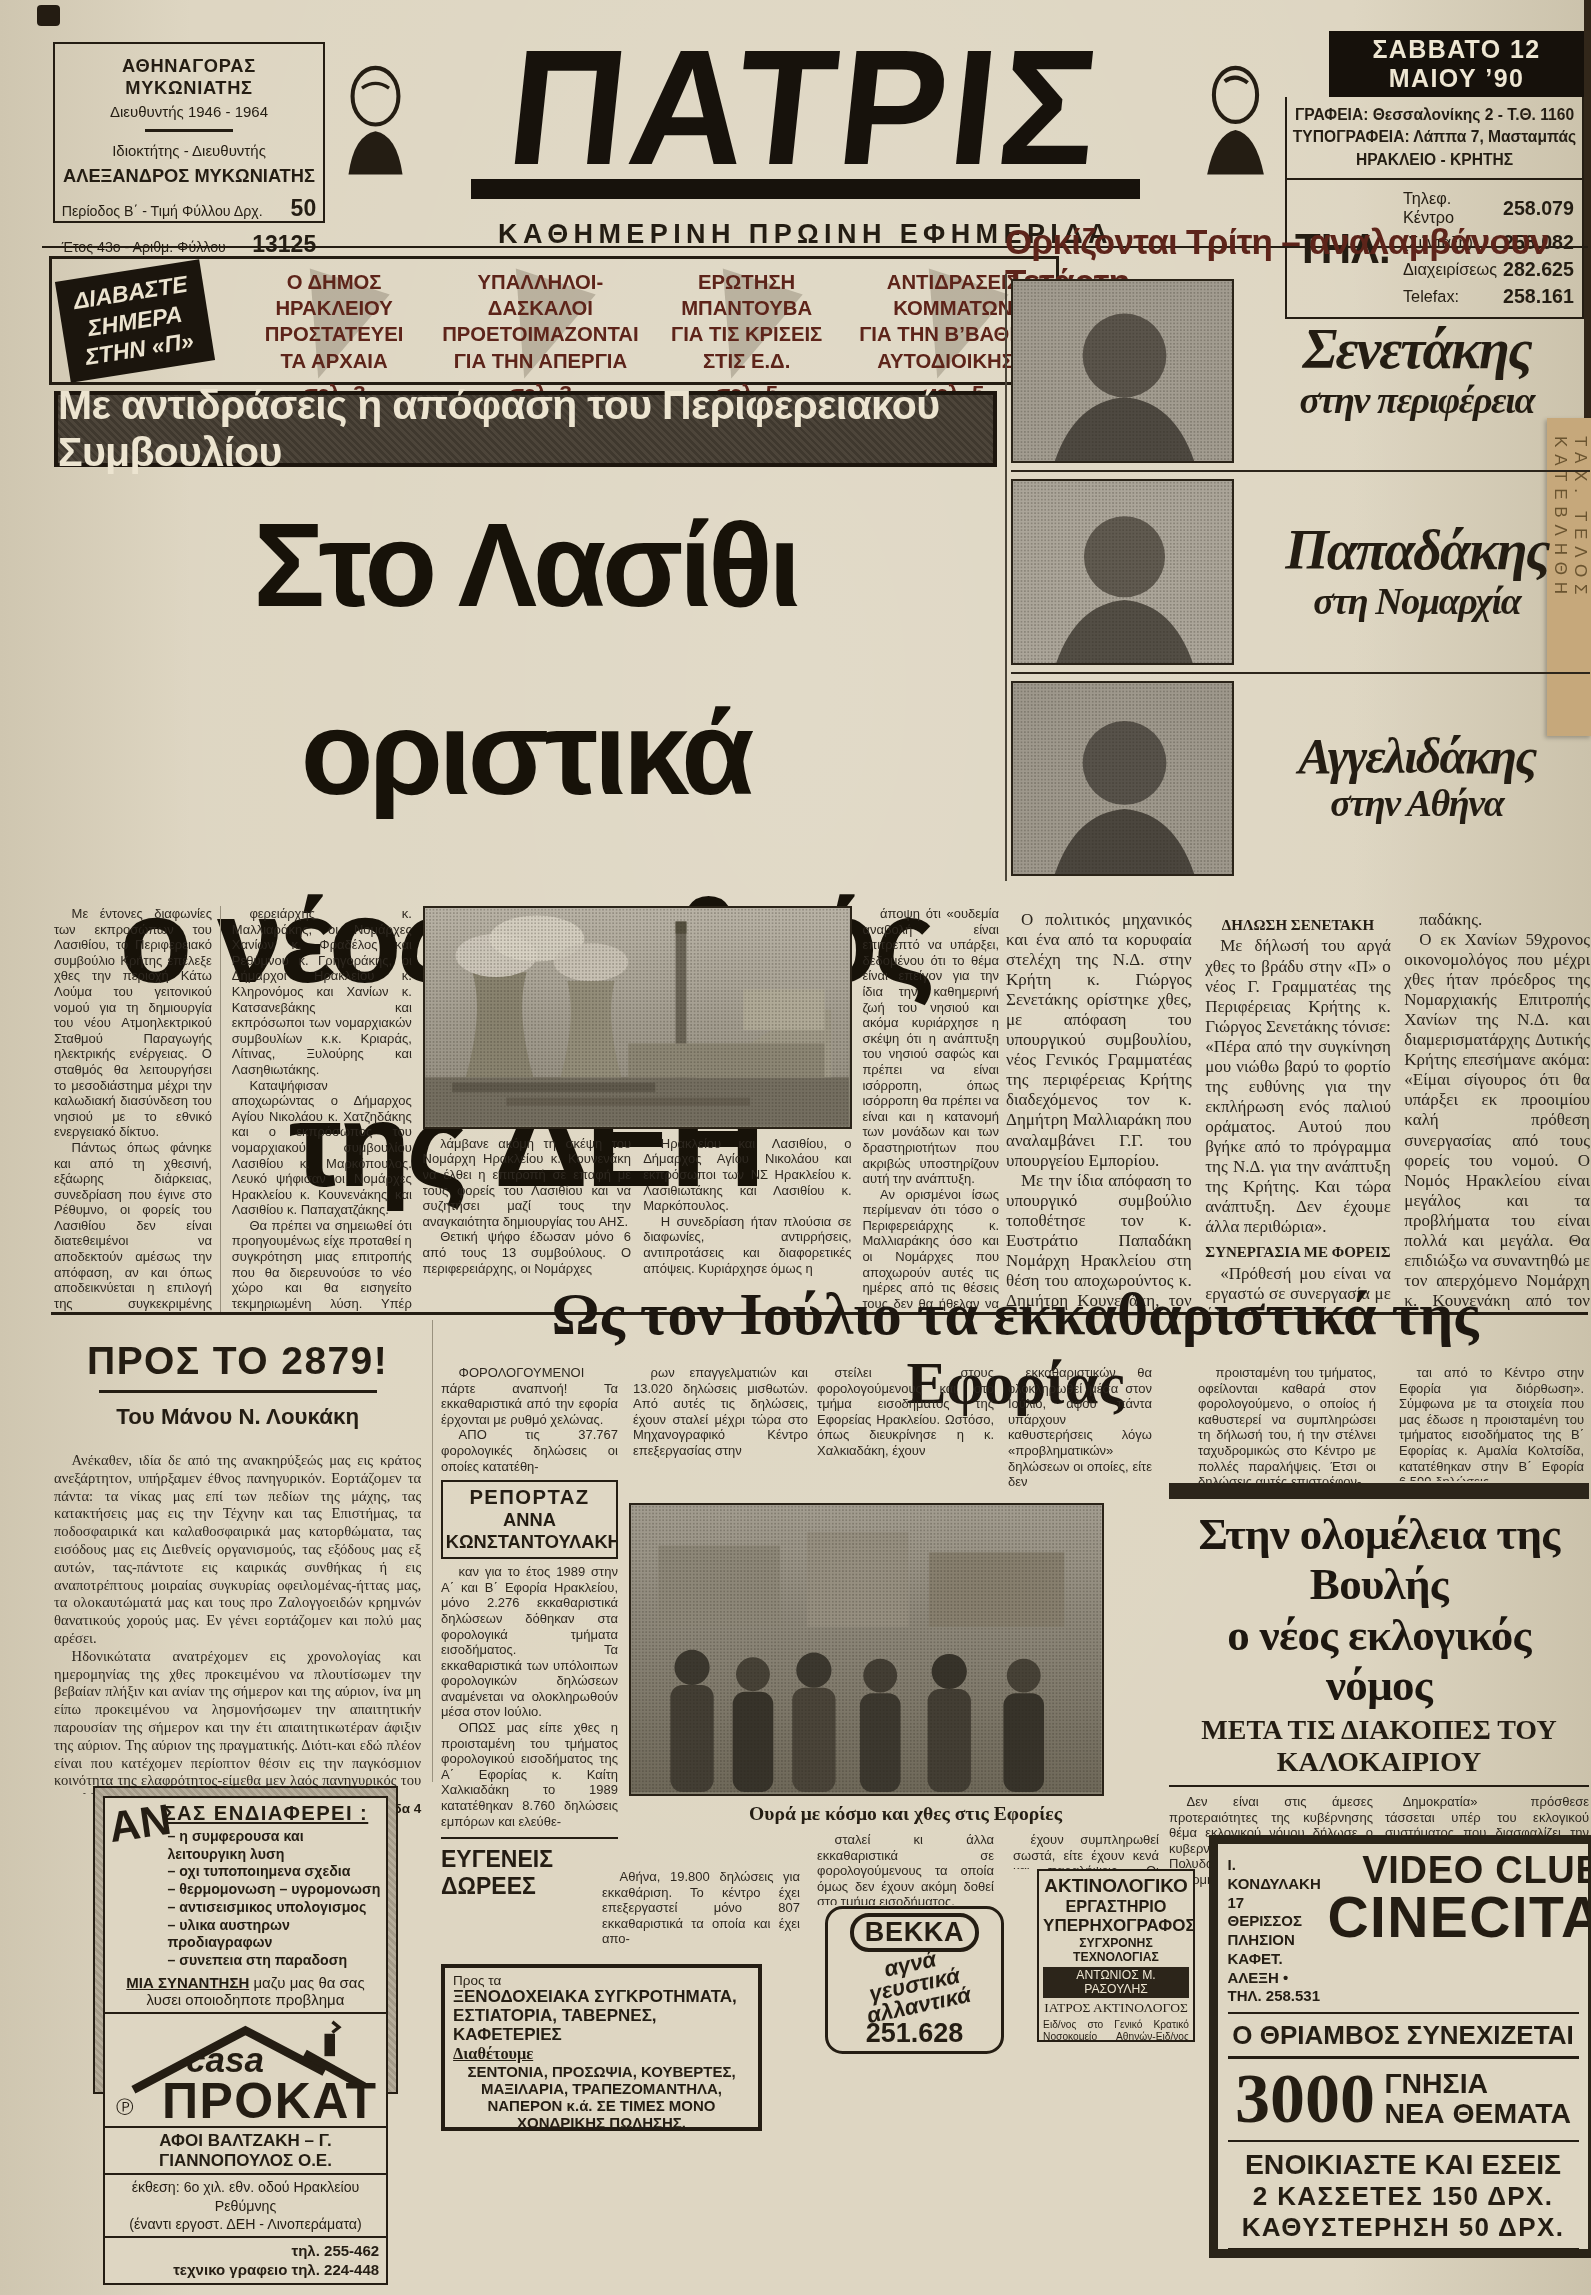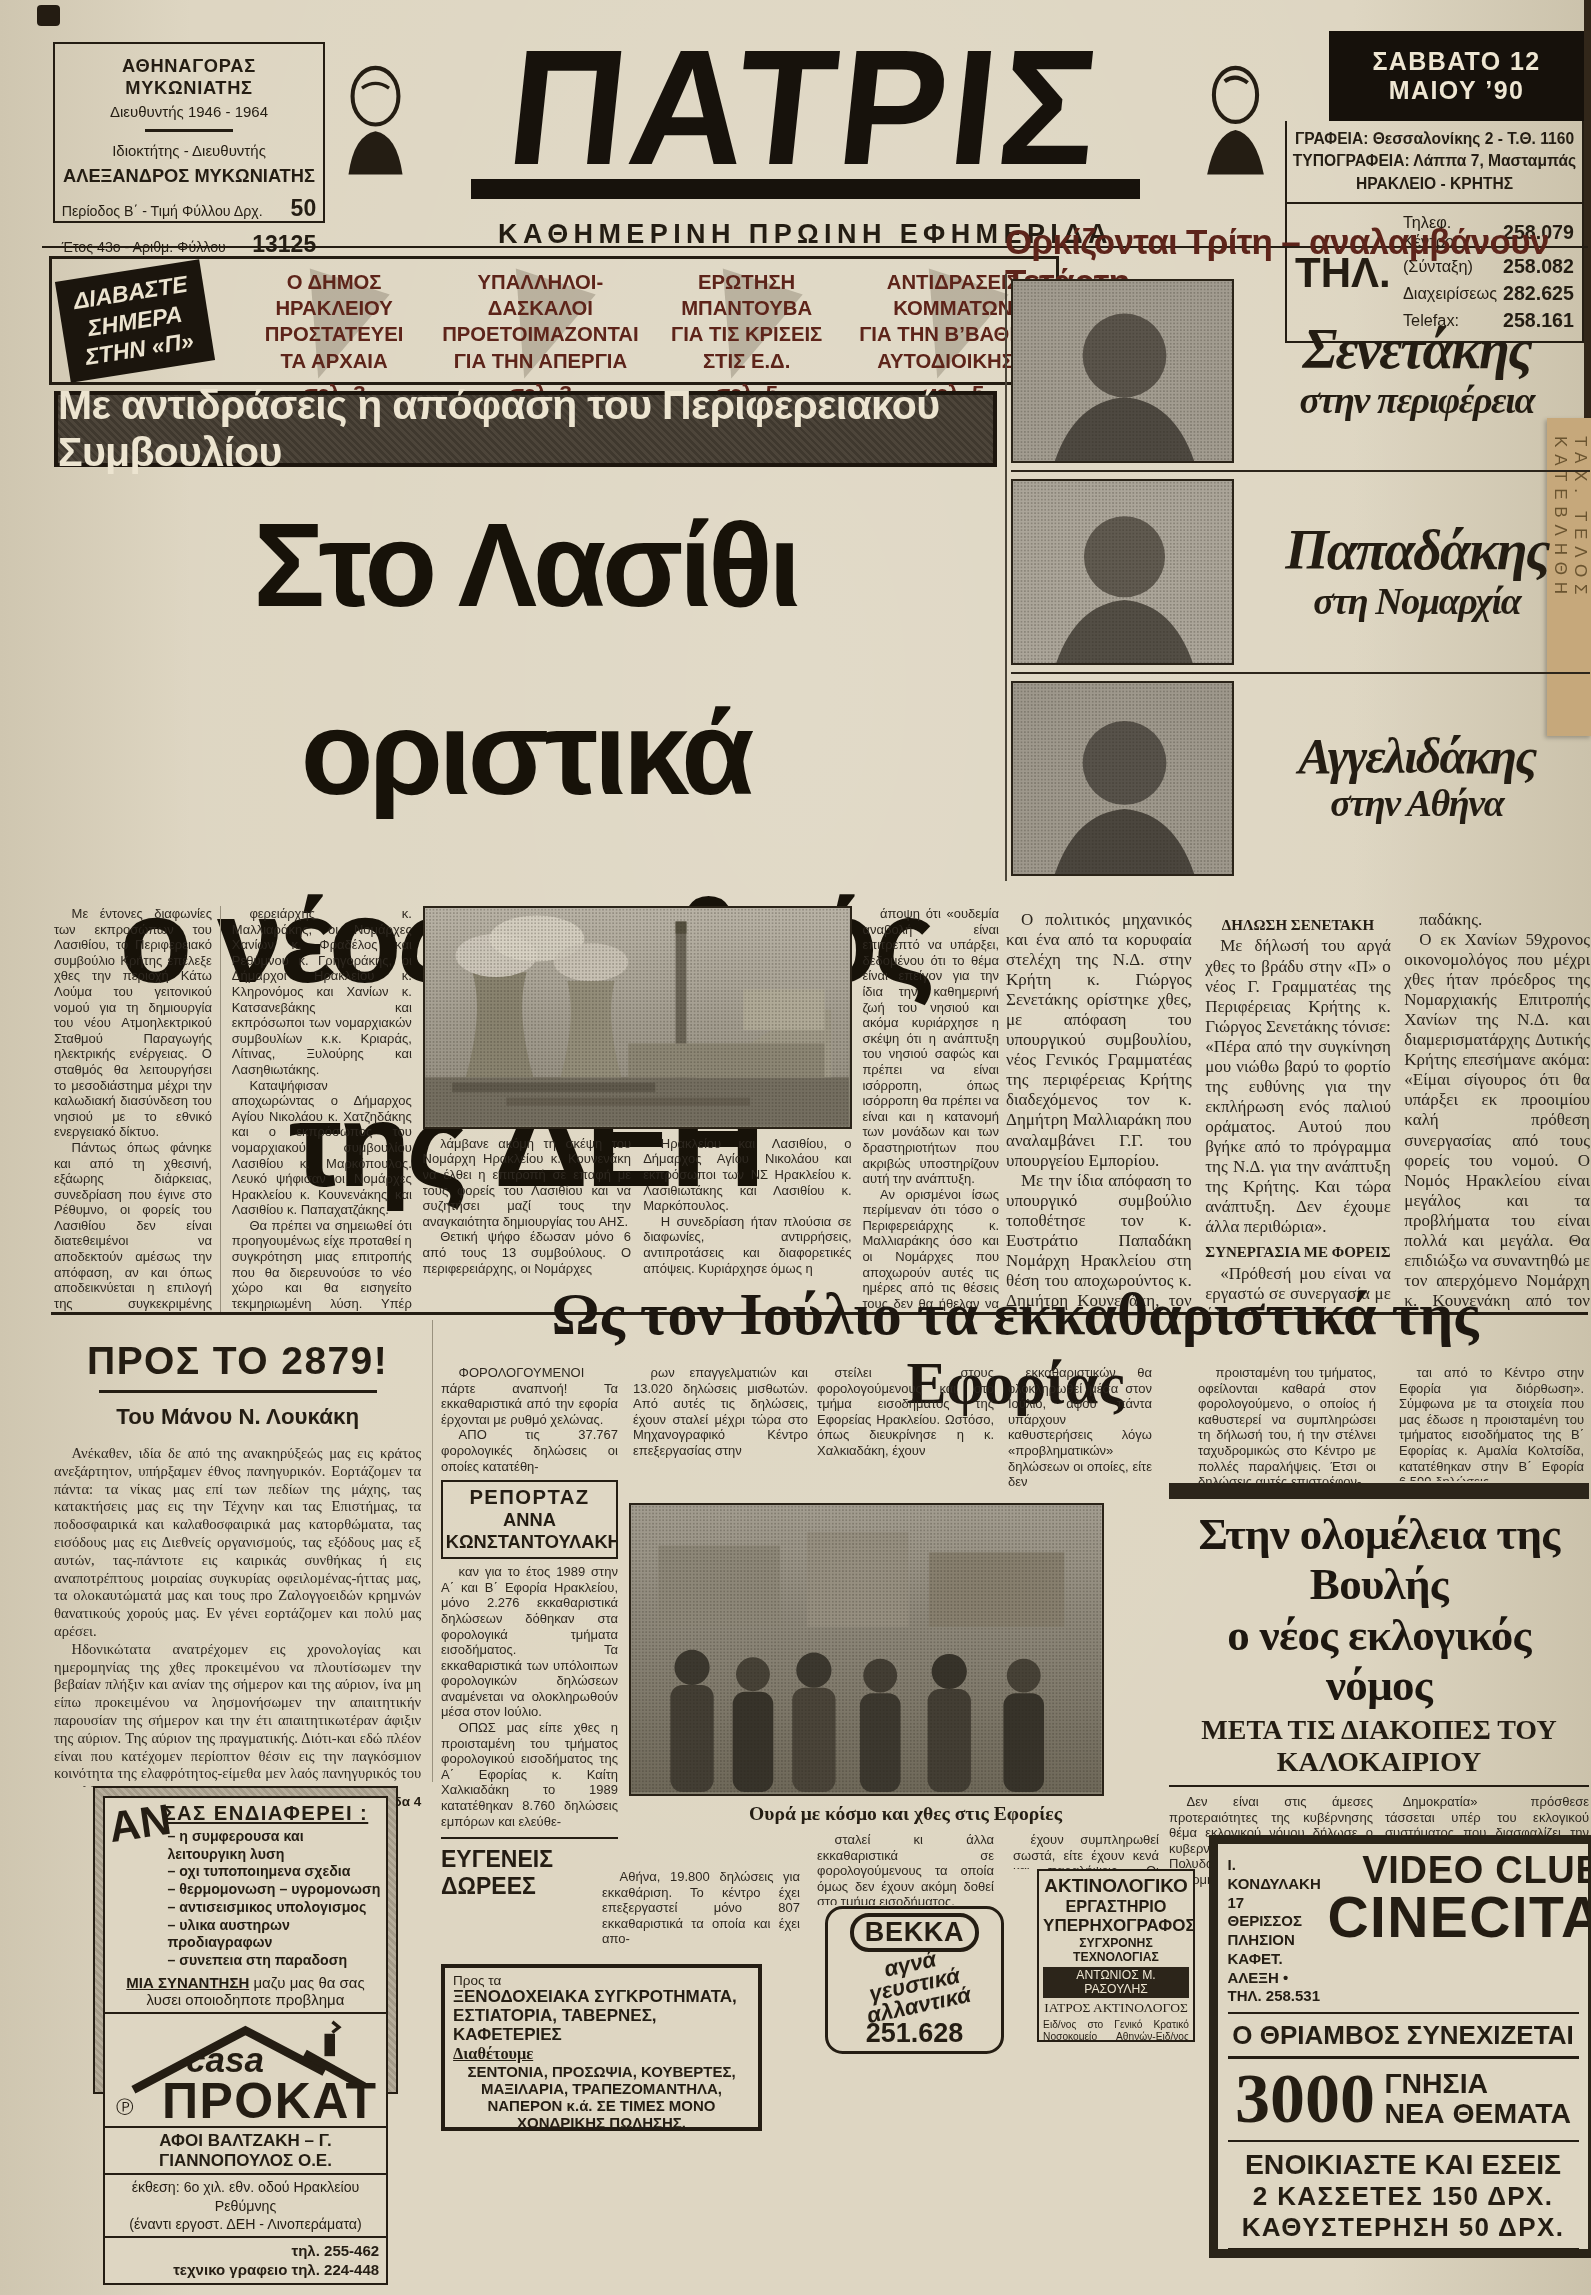--- a/index.html
+++ b/index.html
@@ -30,21 +30,21 @@
   #mast-left .row b{font-size:23px;}
   #mast-center{left:335px;top:27px;width:941px;height:223px;}
   .mini-port{position:absolute;top:34px;width:81px;height:115px;}
   #mast-title{position:absolute;left:95px;right:95px;top:0;text-align:center;}
   #mast-title .t{font-family:var(--sans);font-weight:bold;font-size:161px;line-height:1;
     letter-spacing:4.1px;transform:skewX(-6deg) scaleY(1.02);display:inline-block;color:#17120c;}
   #mast-title .bar{height:20.3px;background:#17120c;margin:-9.5px 41px 0 41px;}
   #mast-title .sub{font-size:27px;font-weight:bold;letter-spacing:5.4px;margin-top:20.3px;}
   #mast-right{left:1285px;top:31px;width:299px;}
   #date-bar{background:#16110b;color:#eee6d2;font-weight:bold;font-size:25px;
-    text-align:center;padding:16px 0;letter-spacing:1.4px;margin-left:44px;}
+    text-align:center;padding:4px 0;letter-spacing:1.4px;margin-left:44px;}
   #addr-box{border:2.7px solid var(--ink);border-top:none;padding:6.8px 5.4px;text-align:center;}
   #addr-box div{font-size:15.6px;font-weight:bold;line-height:1.45;}
   #tel-box{border:2.7px solid var(--ink);border-top:none;display:flex;padding:6.8px 8.1px;align-items:center;}
   #tel-box .tl{font-size:42px;font-weight:bold;margin-right:12.2px;}
   #tel-box table{flex:1;border-collapse:collapse;}
   #tel-box td{font-size:16.3px;padding:2px 0;margin-left:16px;}
   #tel-box td.v{font-weight:bold;font-size:19.6px;text-align:right;}
   
   #rule-top{left:42px;top:246px;width:1546px;height:2px;}
   #teasers{left:49px;top:256px;width:1010px;height:129px;border:3.4px solid var(--ink);
@@ -103,21 +103,21 @@
   #sticker{right:0;top:418px;width:45px;height:318px;background:#c6a87b;
     box-shadow:-2px 2px 4.1px rgba(0,0,0,.25);}
   #sticker span{writing-mode:vertical-rl;display:block;margin:17.6px auto 0;color:#6a5430;
     font-size:17px;letter-spacing:6.8px;}
   #edge-strip{right:0;top:0;width:8.1px;height:596px;background:#32271a;}
   #corner-blob{left:37px;top:5.4px;width:23px;height:20.3px;background:#241c12;border-radius:4.1px;}
   
   #pros{left:54px;top:1320px;width:379px;height:462px;border-right:1.4px solid #99917e;padding-right:10.8px;}
   #pros .t{font-size:39px;font-weight:bold;text-align:center;letter-spacing:1.4px;margin-top:19px;}
   #pros .u{width:278px;height:3.4px;background:var(--ink);margin:6.8px auto 10.8px;}
-  #pros .by{font-size:22.3px;font-weight:bold;text-align:center;margin-bottom:15px;}
+  #pros .by{font-size:22.3px;font-weight:bold;text-align:center;margin-bottom:22px;}
   #pros .bps{font-size:14.6px;line-height:1.22;}
   
   #tax{left:441px;top:1280px;width:1148px;height:677px;}
   #tax-hl{position:absolute;left:0;top:0;width:100%;text-align:center;font-family:var(--serif);
     font-weight:bold;font-size:60px;letter-spacing:0;color:#1d1710;}
   .tax-block{position:absolute;overflow:hidden;}
   #reportaz{border:2.7px solid var(--ink);padding:4.1px 2.7px;text-align:center;margin:5.4px 0;}
   #reportaz .r1{font-size:20.3px;font-weight:bold;letter-spacing:1.4px;}
   #reportaz .r2{font-size:18.3px;font-weight:bold;}
   #dorees .dt{font-size:23px;font-weight:bold;border-top:2px solid var(--ink);padding-top:6.8px;margin-top:8.1px;}

